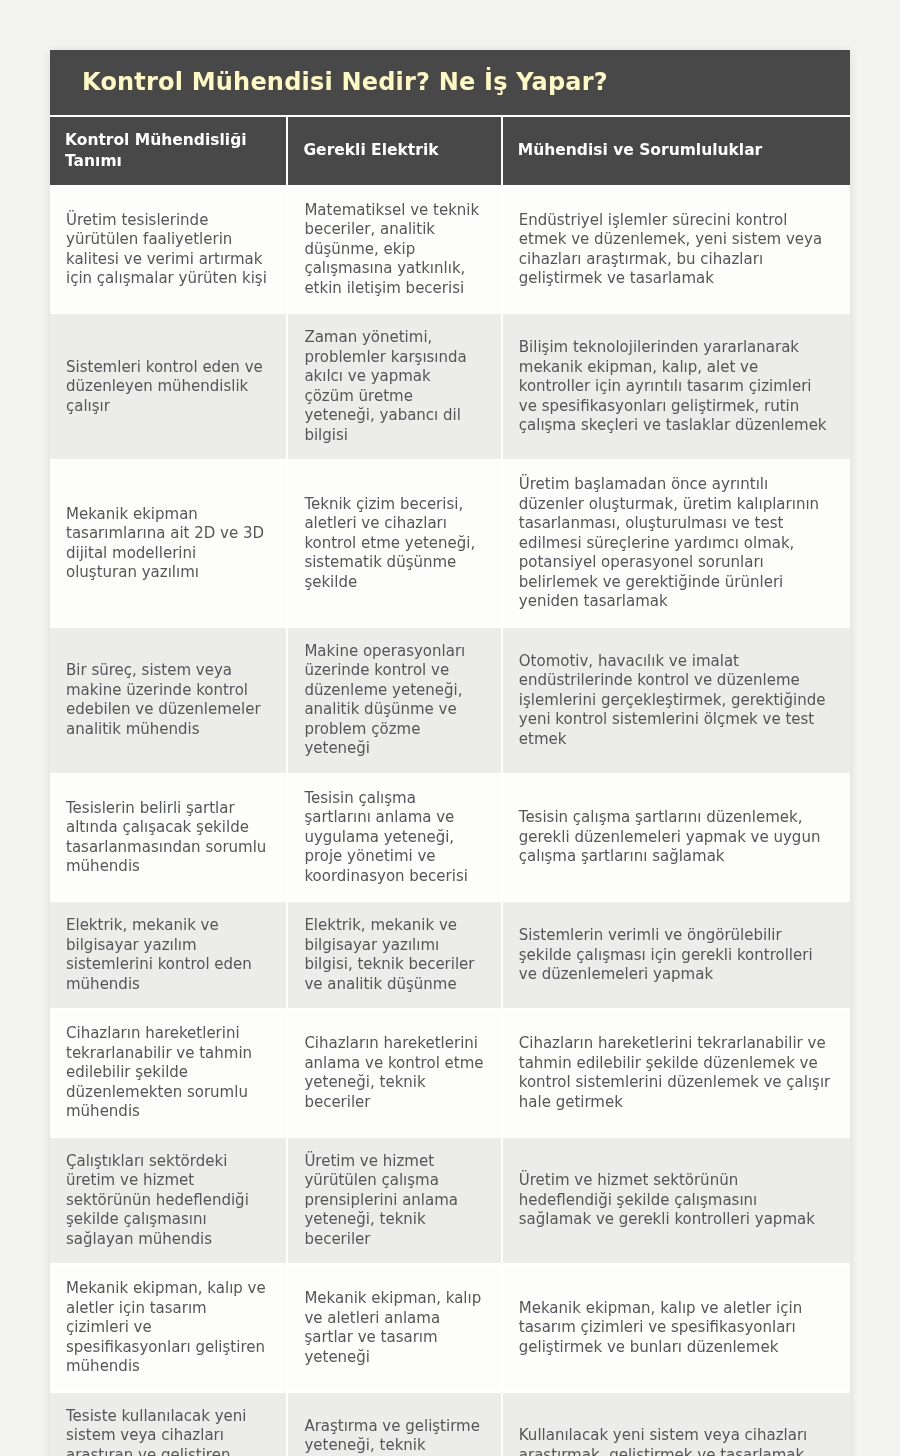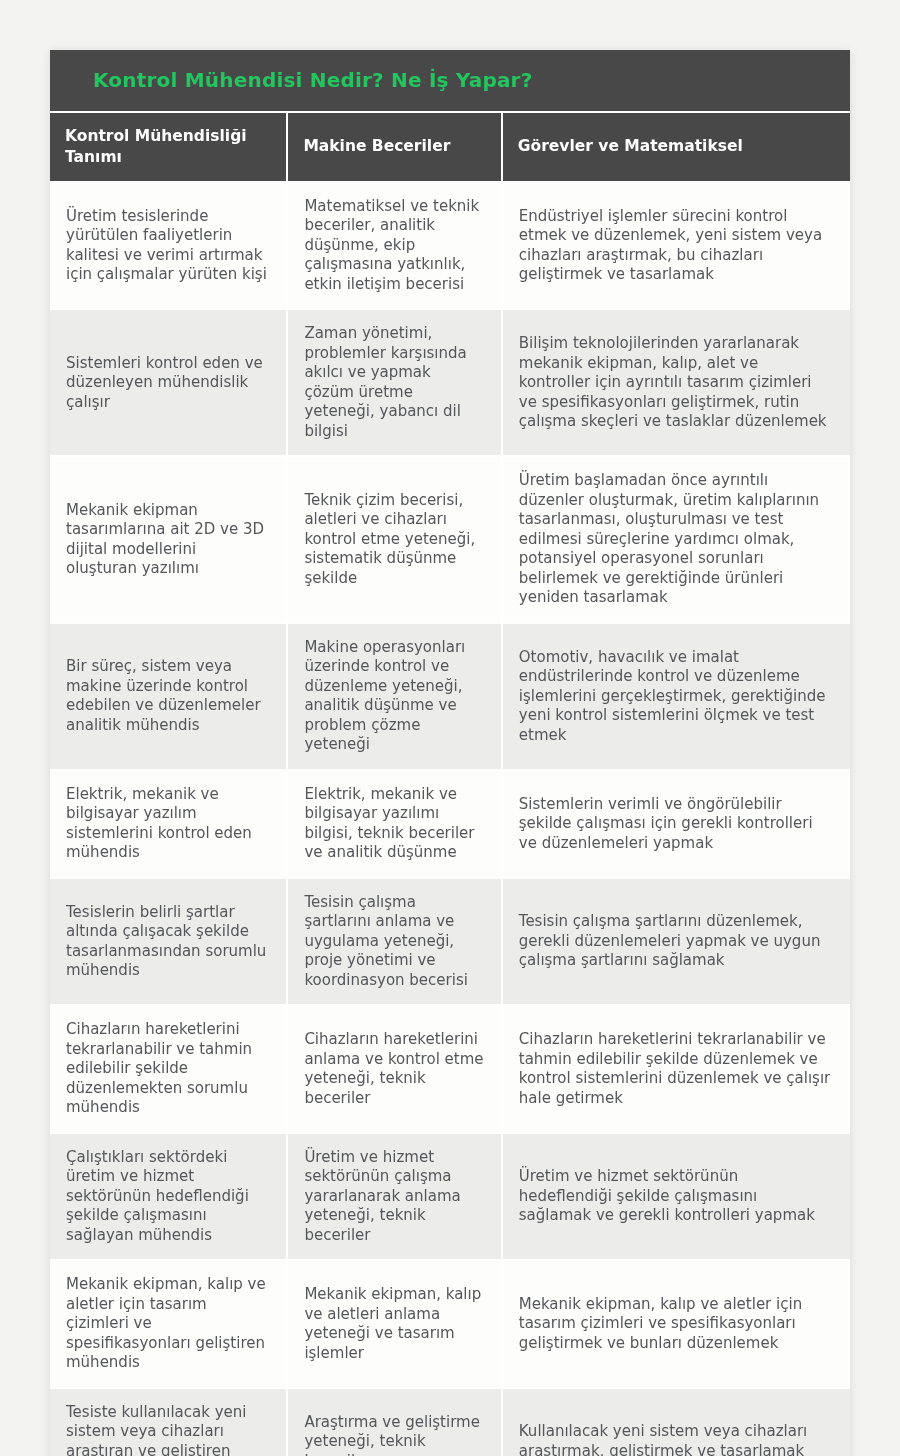--- a/index.html
+++ b/index.html
@@ -18,24 +18,24 @@
     padding-top: 50px;
   }
   .card {
     width: 800px;
     margin: 0 auto;
     box-shadow: 0 1px 10px rgba(0,0,0,0.10);
     background: #fdfdfc;
   }
   .card-title {
     background: #484848;
-    color: #22c55e;
-    font-size: 20px;
+    color: #fef9c3;
+    font-size: 24px;
     font-weight: bold;
-    padding: 18px 25px 19px 43px;
+    padding: 18px 25px 19px 32px;
     letter-spacing: 0.2px;
   }
   table.info-table {
     width: 100%;
     border-collapse: separate;
     border-spacing: 0;
     table-layout: fixed;
   }
   table.info-table col.c1 { width: 29.8%; }
   table.info-table col.c2 { width: 26.8%; }
@@ -75,22 +75,22 @@
     <div class="card-title">Kontrol Mühendisi Nedir? Ne İş Yapar?</div>
     <table class="info-table">
       <colgroup>
           <col class="c1">
           <col class="c2">
           <col class="c3">
         </colgroup>
       <thead>
         <tr>
           <th>Kontrol Mühendisliği Tanımı</th>
-          <th>Makine Beceriler</th>
-          <th>Görevler ve Matematiksel</th>
+          <th>Gerekli Elektrik</th>
+          <th>Mühendisi ve Sorumluluklar</th>
         </tr>
       </thead>
       <tbody>
         <tr>
           <td>Üretim tesislerinde yürütülen faaliyetlerin kalitesi ve verimi artırmak için çalışmalar yürüten kişi</td>
           <td>Matematiksel ve teknik beceriler, analitik düşünme, ekip çalışmasına yatkınlık, etkin iletişim becerisi</td>
           <td>Endüstriyel işlemler sürecini kontrol etmek ve düzenlemek, yeni sistem veya cihazları araştırmak, bu cihazları geliştirmek ve tasarlamak</td>
         </tr>
         <tr>
           <td>Sistemleri kontrol eden ve düzenleyen mühendislik çalışır</td>
@@ -101,42 +101,42 @@
           <td>Mekanik ekipman tasarımlarına ait 2D ve 3D dijital modellerini oluşturan yazılımı</td>
           <td>Teknik çizim becerisi, aletleri ve cihazları kontrol etme yeteneği, sistematik düşünme şekilde</td>
           <td>Üretim başlamadan önce ayrıntılı düzenler oluşturmak, üretim kalıplarının tasarlanması, oluşturulması ve test edilmesi süreçlerine yardımcı olmak, potansiyel operasyonel sorunları belirlemek ve gerektiğinde ürünleri yeniden tasarlamak</td>
         </tr>
         <tr>
           <td>Bir süreç, sistem veya makine üzerinde kontrol edebilen ve düzenlemeler analitik mühendis</td>
           <td>Makine operasyonları üzerinde kontrol ve düzenleme yeteneği, analitik düşünme ve problem çözme yeteneği</td>
           <td>Otomotiv, havacılık ve imalat endüstrilerinde kontrol ve düzenleme işlemlerini gerçekleştirmek, gerektiğinde yeni kontrol sistemlerini ölçmek ve test etmek</td>
         </tr>
         <tr>
+          <td>Tesislerin belirli şartlar altında çalışacak şekilde tasarlanmasından sorumlu mühendis</td>
+          <td>Tesisin çalışma şartlarını anlama ve uygulama yeteneği, proje yönetimi ve koordinasyon becerisi</td>
+          <td>Tesisin çalışma şartlarını düzenlemek, gerekli düzenlemeleri yapmak ve uygun çalışma şartlarını sağlamak</td>
+        </tr>
+        <tr>
           <td>Elektrik, mekanik ve bilgisayar yazılım sistemlerini kontrol eden mühendis</td>
           <td>Elektrik, mekanik ve bilgisayar yazılımı bilgisi, teknik beceriler ve analitik düşünme</td>
           <td>Sistemlerin verimli ve öngörülebilir şekilde çalışması için gerekli kontrolleri ve düzenlemeleri yapmak</td>
-        </tr>
-        <tr>
-          <td>Tesislerin belirli şartlar altında çalışacak şekilde tasarlanmasından sorumlu mühendis</td>
-          <td>Tesisin çalışma şartlarını anlama ve uygulama yeteneği, proje yönetimi ve koordinasyon becerisi</td>
-          <td>Tesisin çalışma şartlarını düzenlemek, gerekli düzenlemeleri yapmak ve uygun çalışma şartlarını sağlamak</td>
         </tr>
         <tr>
           <td>Cihazların hareketlerini tekrarlanabilir ve tahmin edilebilir şekilde düzenlemekten sorumlu mühendis</td>
           <td>Cihazların hareketlerini anlama ve kontrol etme yeteneği, teknik beceriler</td>
           <td>Cihazların hareketlerini tekrarlanabilir ve tahmin edilebilir şekilde düzenlemek ve kontrol sistemlerini düzenlemek ve çalışır hale getirmek</td>
         </tr>
         <tr>
           <td>Çalıştıkları sektördeki üretim ve hizmet sektörünün hedeflendiği şekilde çalışmasını sağlayan mühendis</td>
-          <td>Üretim ve hizmet sektörünün çalışma yararlanarak anlama yeteneği, teknik beceriler</td>
+          <td>Üretim ve hizmet yürütülen çalışma prensiplerini anlama yeteneği, teknik beceriler</td>
           <td>Üretim ve hizmet sektörünün hedeflendiği şekilde çalışmasını sağlamak ve gerekli kontrolleri yapmak</td>
         </tr>
         <tr>
           <td>Mekanik ekipman, kalıp ve aletler için tasarım çizimleri ve spesifikasyonları geliştiren mühendis</td>
-          <td>Mekanik ekipman, kalıp ve aletleri anlama yeteneği ve tasarım işlemler</td>
+          <td>Mekanik ekipman, kalıp ve aletleri anlama şartlar ve tasarım yeteneği</td>
           <td>Mekanik ekipman, kalıp ve aletler için tasarım çizimleri ve spesifikasyonları geliştirmek ve bunları düzenlemek</td>
         </tr>
         <tr>
           <td>Tesiste kullanılacak yeni sistem veya cihazları araştıran ve geliştiren mühendis</td>
           <td>Araştırma ve geliştirme yeteneği, teknik beceriler</td>
           <td>Kullanılacak yeni sistem veya cihazları araştırmak, geliştirmek ve tasarlamak</td>
         </tr>
       </tbody>
     </table>
   </div>

